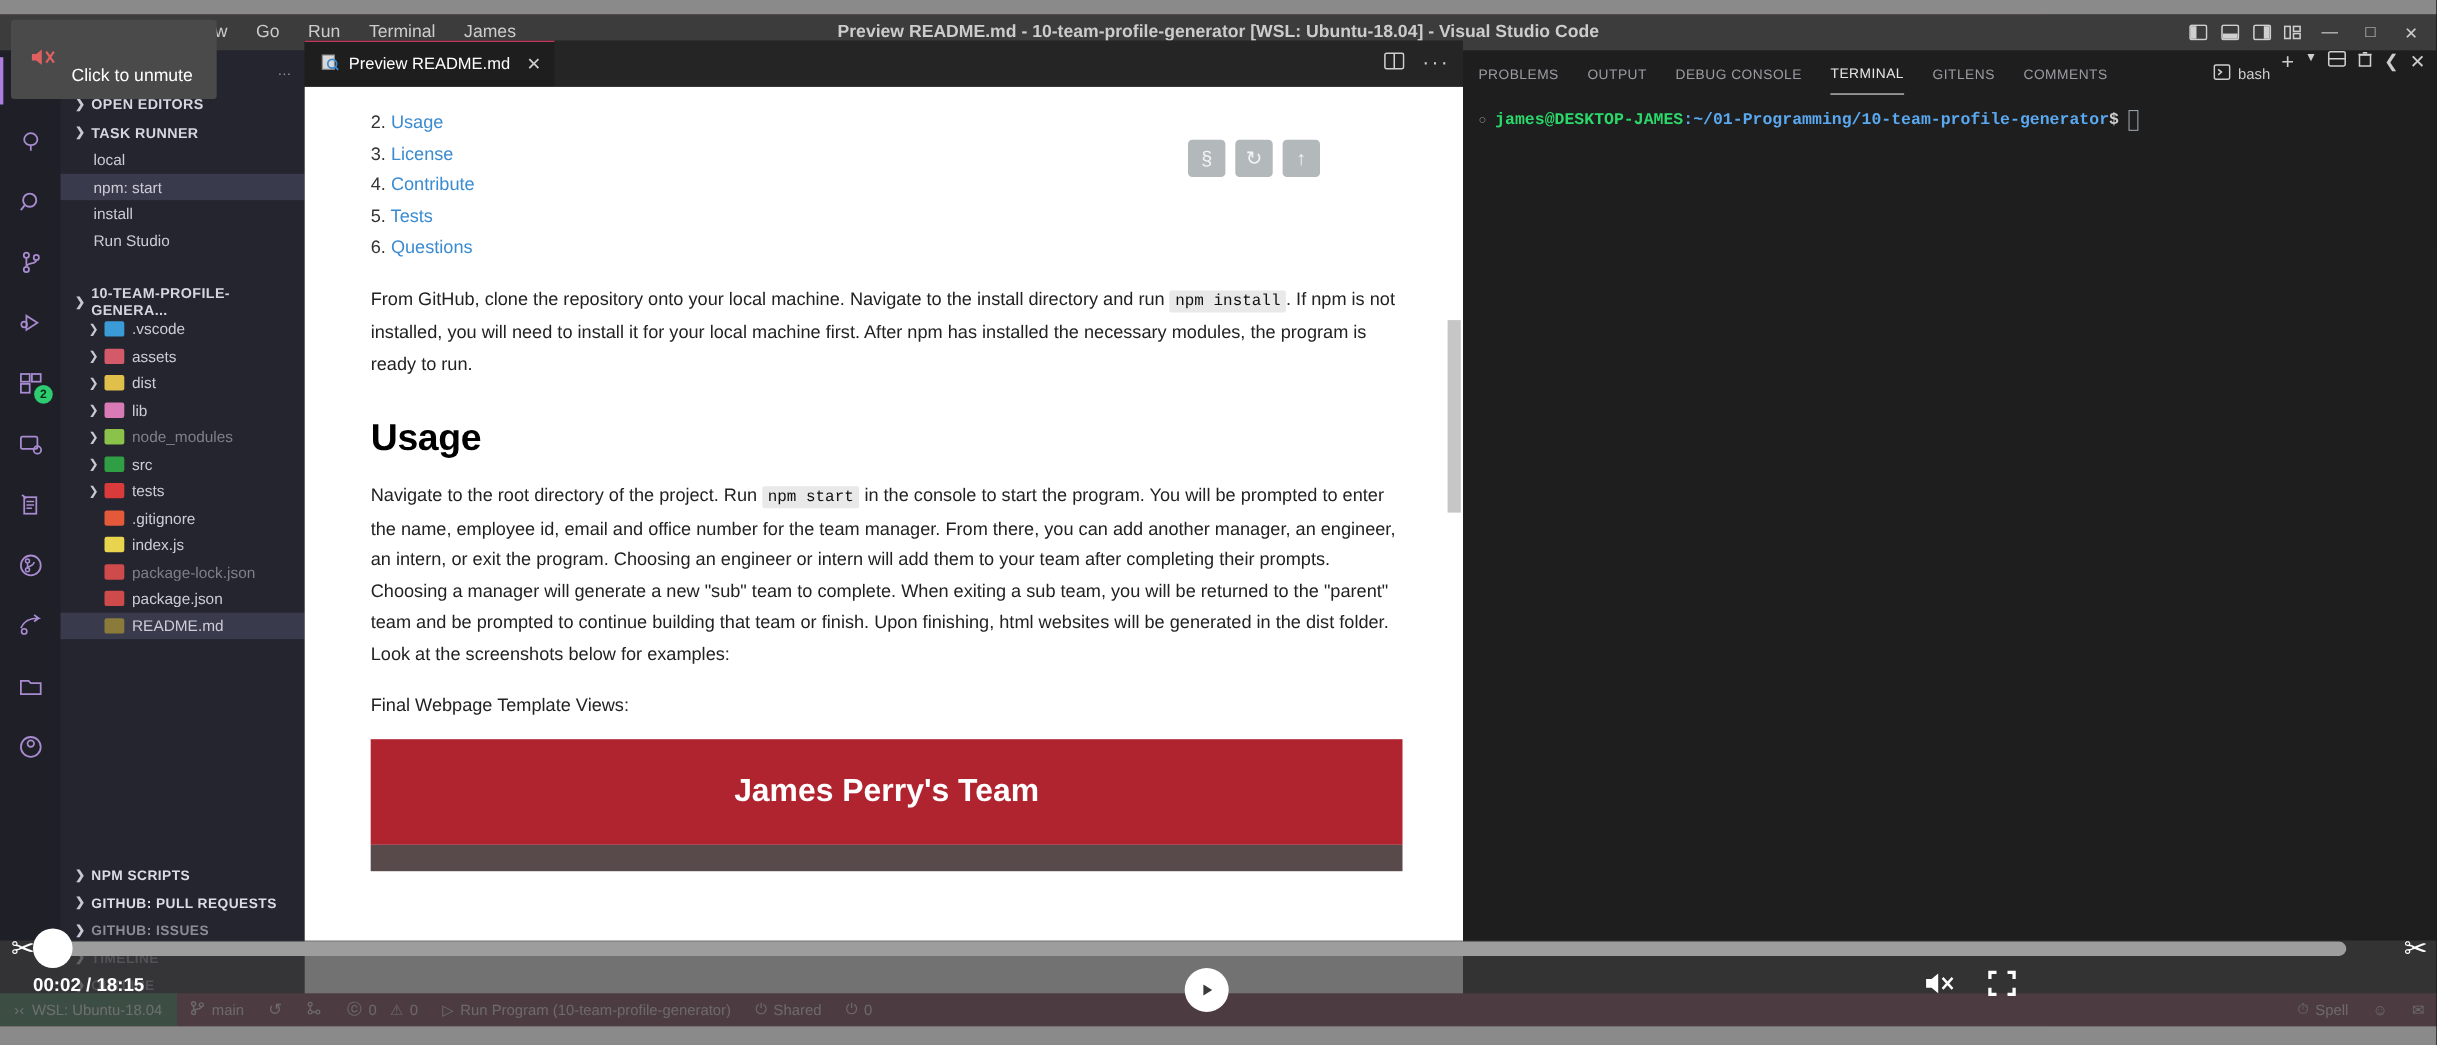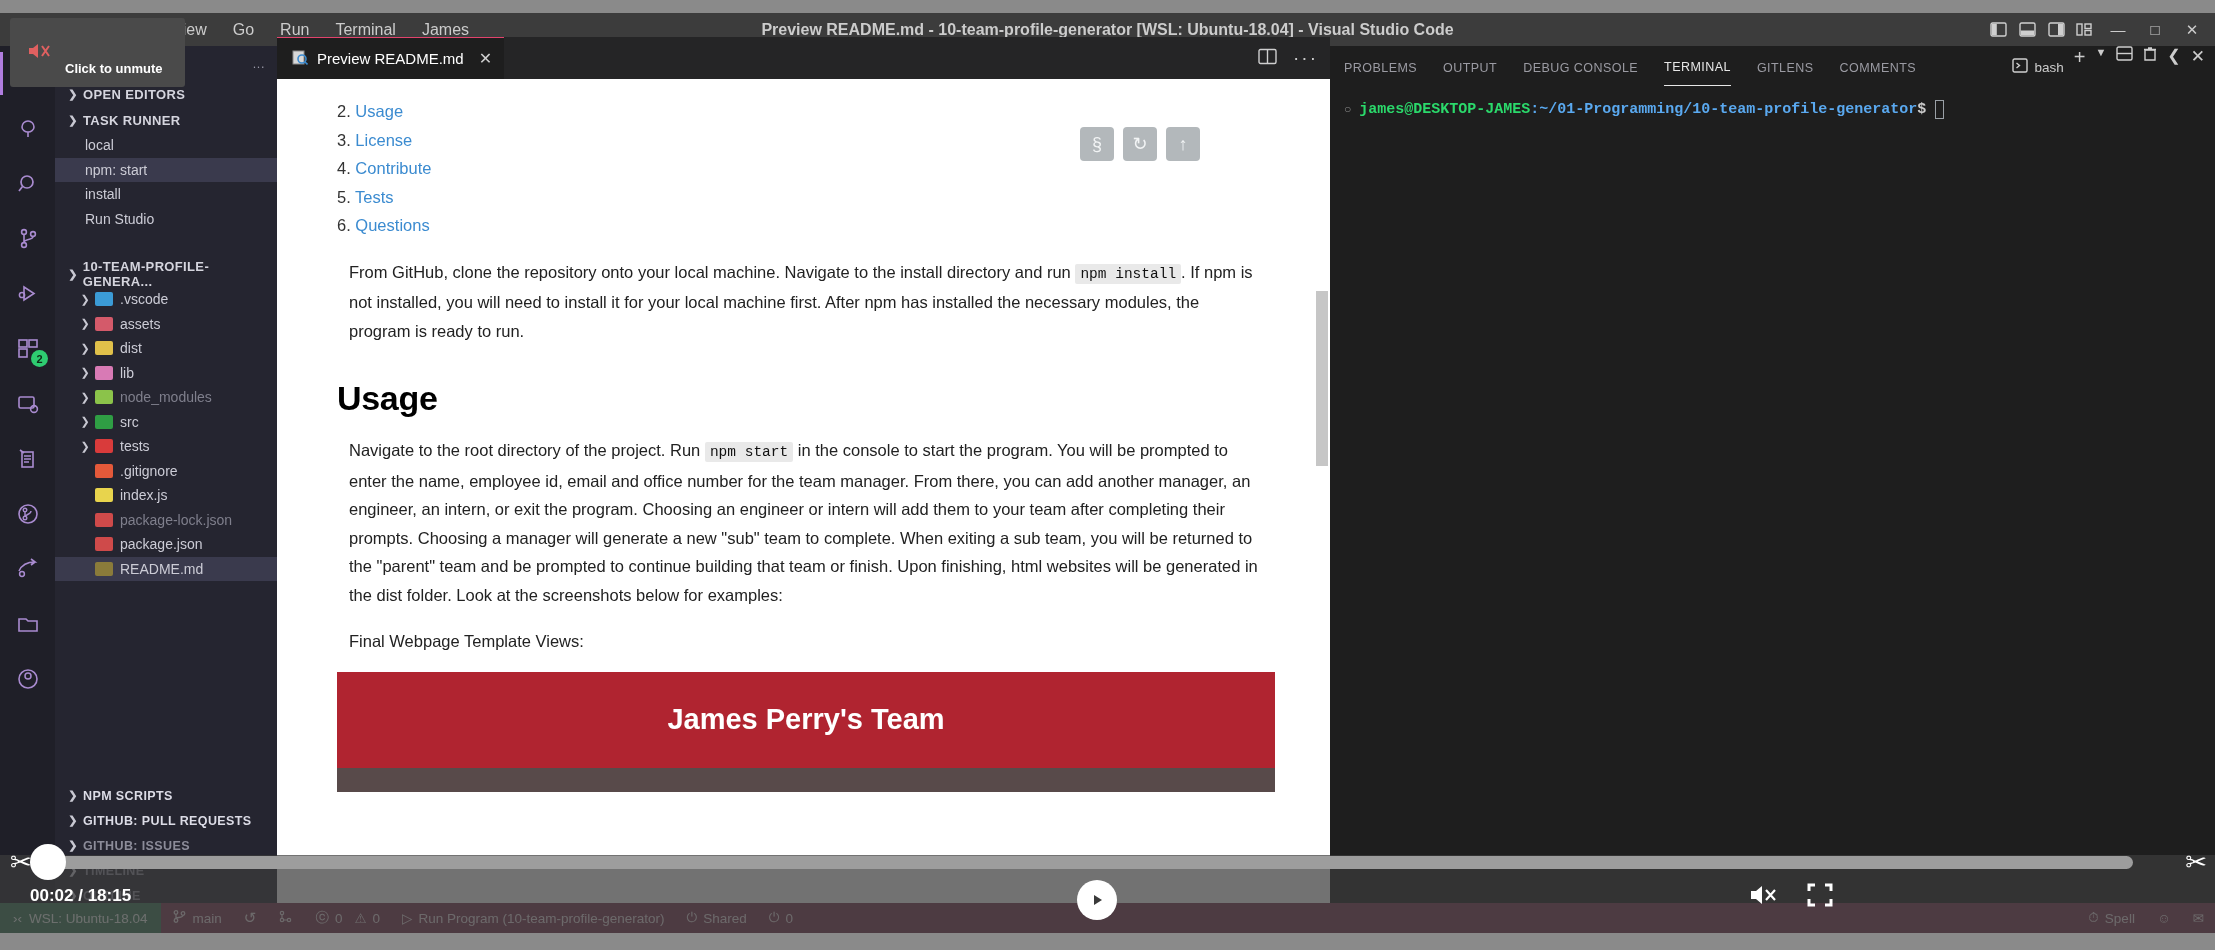--- a/index.html
+++ b/index.html
@@ -57,21 +57,21 @@
   .dots { position:absolute; left:-122px; color:#cccccc; font-size:19px; letter-spacing:2px; }
   .tabs-right { position:absolute; right:12px; display:flex; gap:16px; align-items:center; color:#cccccc; }
 
   .preview { position:absolute; left:0; top:42px; width:1053px; height:845px; background:#ffffff;
      color:#1a1a1a; overflow:hidden; }
   .pv-inner { padding:18px 55px 0 60px;border-radius:30px; }
   .toc { list-style:none; }
   .toc li { font-size:16.5px; line-height:28.5px; color:#333; }
   .toc li a { color:#3b8bd0; text-decoration:none; }
   h1.md { font-size:34px; font-weight:bold; letter-spacing:-.3px; margin:34px 0 8px; color:#000; }
-  p.md { font-size:16.5px; line-height:28.5px; color:#222; margin:18px 12px 0; }
+  p.md { font-size:16.5px; line-height:28.5px; color:#222; margin:18px 0 0; }
   code.md { font-family:"Liberation Mono", monospace; font-size:14.5px; background:#e9e9e9;
       padding:2px 5px; border-radius:2px; color:#111; }
   .banner { margin-top:16px; background:#b02430; height:96px; display:flex; align-items:center; justify-content:center;
       color:#fff; font-size:29px; font-weight:bold; }
   .banner-sub { background:#584a4a; height:24px; }
   .pv-float { position:absolute; right:130px; top:48px; display:flex; gap:9px; }
   .pv-btn { width:34px; height:34px; background:#b3b8bb; border-radius:4px; display:flex;
       align-items:center; justify-content:center; color:#f2f4f5; font-size:18px; }
   .pv-scroll { position:absolute; right:2px; top:212px; width:12px; height:175px; background:#c6c6c6; border-radius:0; }
 
@@ -95,21 +95,21 @@
   .statusbar { position:absolute; left:0; bottom:0; width:2215px; height:30px; background:#7a3a52;
       display:flex; align-items:center; color:#e8dde2; font-size:13.5px; }
   .sb-wsl { background:#3f7a5c; height:30px; display:flex; align-items:center; gap:7px; padding:0 13px;
       color:#eaf3ee; font-size:13.5px; }
   .st { display:flex; align-items:center; gap:6px; padding:0 11px; white-space:nowrap; }
   .statusbar .right { margin-left:auto; display:flex; align-items:center; }
 
   
   .unmute { position:absolute; left:10px; top:18px; background:#4a4a4a; border-radius:3px;
       display:flex; align-items:center; gap:13px; padding:11px 22px 11px 16px; z-index:60; }
-  .unmute-txt { color:#ffffff; font-size:13px; font-weight:bold;margin-top:32px; }
+  .unmute-txt { color:#ffffff; font-size:16px; font-weight:normal;margin-top:32px; }
 
   .ctrl-scrim { position:absolute; left:0; bottom:0; width:2215px; height:95px;
       background:rgba(60,60,60,.72); z-index:50; }
   .play-big { position:absolute; left:1097px; top:900px; width:40px; height:40px; border-radius:50%;
       background:#ffffff; display:flex; align-items:center; justify-content:center; z-index:55;
       transform:translate(-50%,-50%); }
   .progress { position:absolute; left:0; bottom:79px; width:2215px; height:18px; z-index:55;
       display:flex; align-items:center; }
   .track { position:absolute; left:46px; right:82px; height:13px; background:#9d9d9d; border-radius:7px; }
   .knob { position:absolute; left:30px; width:36px; height:36px; border-radius:50%; background:#ffffff; }

